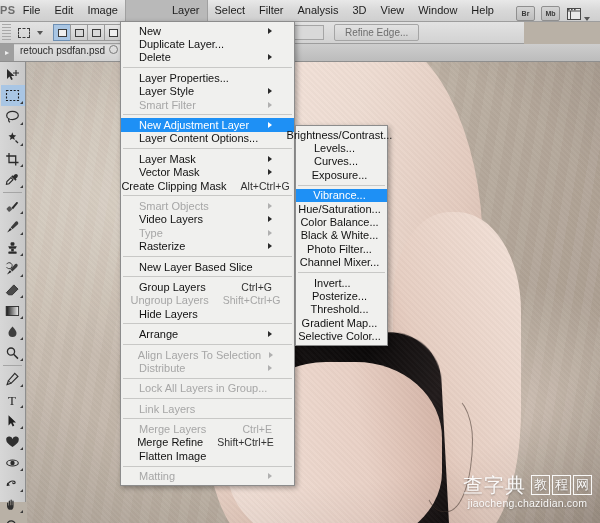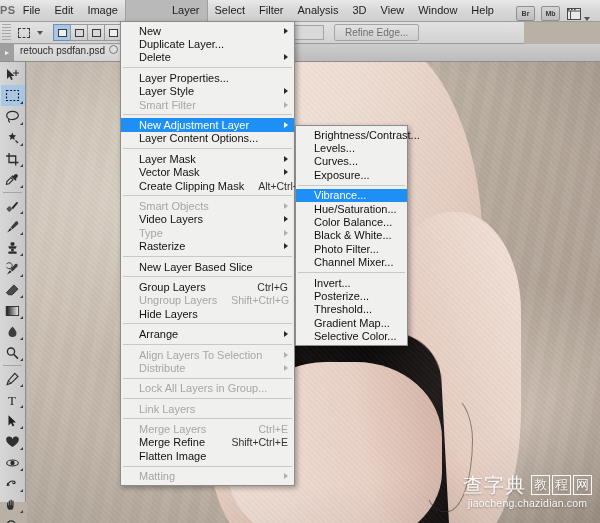--- a/index.html
+++ b/index.html
@@ -318,30 +318,31 @@
   
   .dropdown {
     position: absolute;
     background: #f0f0ee;
     border: 1px solid #8c8c8c;
     box-shadow: 2px 2px 5px rgba(0,0,0,0.32);
     padding: 2px 0;
     z-index: 50;
   }
   #layer-menu { left: 120px; top: 21px; width: 175px; }
-  #adj-submenu { left: 295px; top: 125px; width: 113px; }
+  #adj-submenu { left: 295px; top: 125px; width: 93px; }
 
   .mrow {
     position: relative;
     height: 13.4px;
     display: flex; align-items: center;
-    padding: 0 6px 0 18px;
+    padding: 0 22px 0 18px;
     font-size: 11px; color: #111;
     white-space: nowrap;
     cursor: default;
+    justify-content: center;
   }
   .mrow.disabled { color: #a6a6a6; }
   .mrow.hl { background: #1e90f5; color: #fff; }
   .mrow .lbl { flex: 1; }
   .mrow .sc { color: #333; font-size: 10.5px; margin-left: 14px; }
   .mrow.disabled .sc { color: #a6a6a6; }
   .mrow .arrow {
     width: 0; height: 0; margin-left: 8px;
     border-top: 3.5px solid transparent;
     border-bottom: 3.5px solid transparent;

